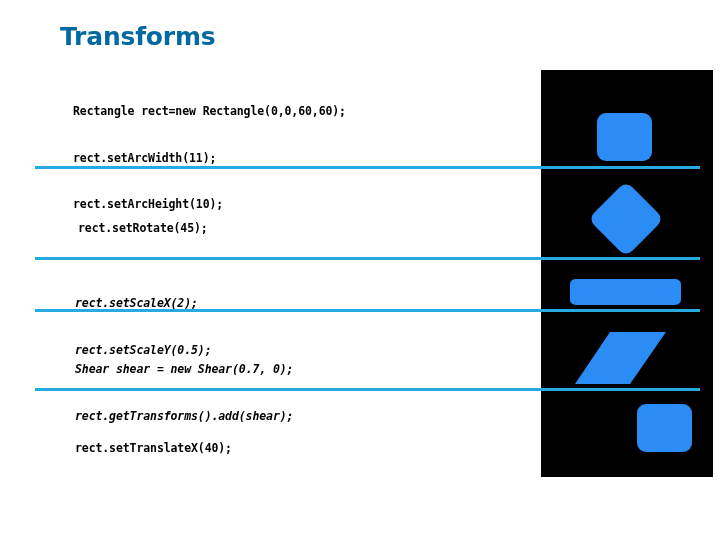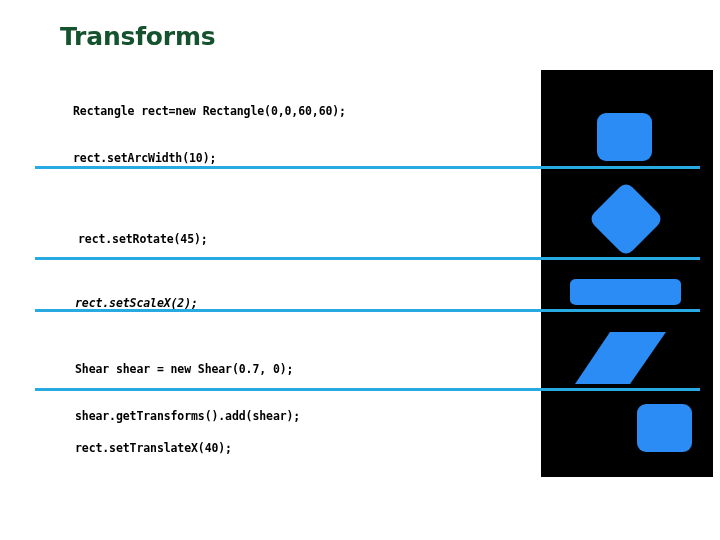--- a/index.html
+++ b/index.html
@@ -17,21 +17,21 @@
   }
 
   
   #slide-title {
     position: absolute;
     left: 60px;
     top: 22px;
     font-family: "DejaVu Sans", sans-serif;
     font-size: 25px;
     font-weight: bold;
-    color: #14532d;
+    color: #0369a1;
     letter-spacing: -0.2px;
     white-space: pre;
   }
 
   
   #demo-panel {
     position: absolute;
     left: 541px;
     top: 70px;
     width: 172px;
@@ -113,40 +113,42 @@
       <svg width="94" height="53" viewBox="0 0 94 53">
         <polygon points="37,0 93,0 57,52 2,52" fill="#2a8cf4"></polygon>
       </svg>
     </div>
 
     <div class="shape" id="shape-translated"></div>
   </div>
 
   <div class="code-block" style="left:37px; top:73px;">
     <div class="code-line">Rectangle rect=new Rectangle(0,0,60,60);</div>
-    <div class="code-line">rect.setArcWidth(10);</div>
+    <div class="code-line">rect.setArcWidth(11);</div>
+    <div class="code-line">rect.setArcHeight(10);</div>
   </div>
 
   <div class="separator" style="top:166px;"></div>
 
-  <div class="code-block" style="left:42px; top:201px;">
+  <div class="code-block" style="left:42px; top:190px;">
     <div class="code-line">rect.setRotate(45);</div>
   </div>
 
   <div class="separator" style="top:257px;"></div>
 
   <div class="code-block" style="left:39px; top:265px;font-style:italic;">
     <div class="code-line">rect.setScaleX(2);</div>
+    <div class="code-line">rect.setScaleY(0.5);</div>
   </div>
 
   <div class="separator" style="top:309px;"></div>
 
-  <div class="code-block" style="left:39px; top:331px;">
+  <div class="code-block" style="left:39px; top:331px;font-style:italic;">
     <div class="code-line">Shear shear = new Shear(0.7, 0);</div>
-    <div class="code-line">shear.getTransforms().add(shear);</div>
+    <div class="code-line">rect.getTransforms().add(shear);</div>
   </div>
 
   <div class="separator" style="top:388px;"></div>
 
   <div class="code-block" style="left:39px; top:410px;text-align:right;">
     <div class="code-line">rect.setTranslateX(40);</div>
   </div>
 
 </div>
 

